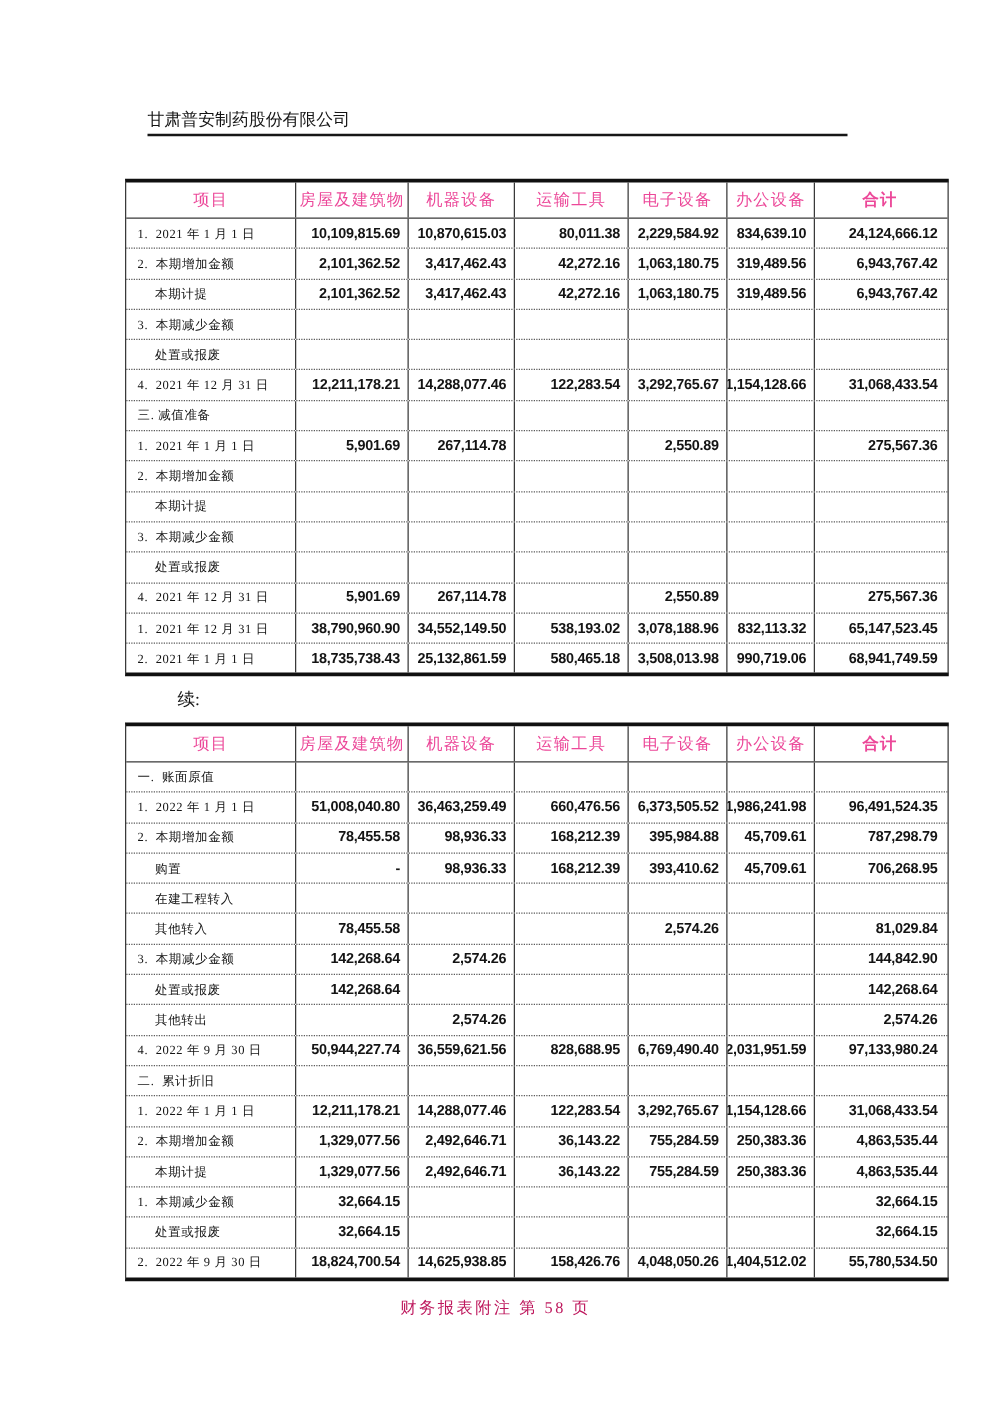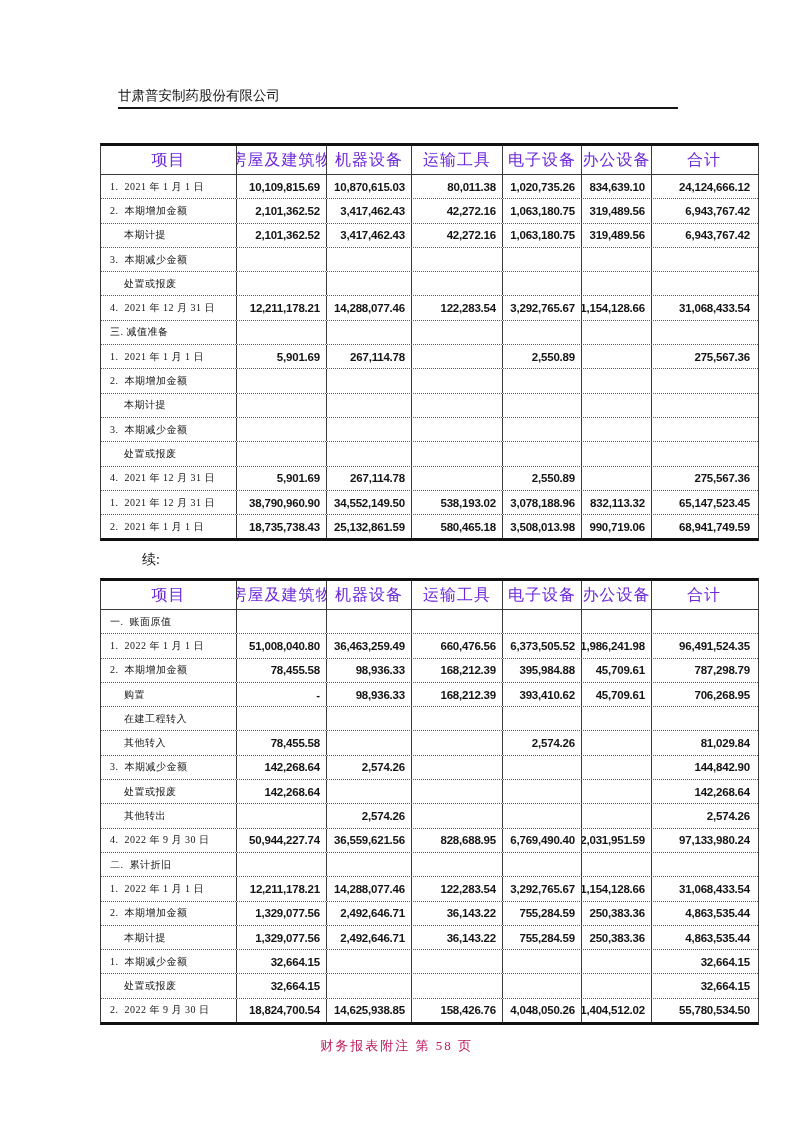--- a/index.html
+++ b/index.html
@@ -42,24 +42,24 @@
   .t-row.header-row{border-top:none;height:28px;}
   .t-row.first-data{border-top:1px solid #3a3a3a;}
   .t-row{height:23.3px;}
   .t-row.header-row{height:28px;}
   .t-cell{
     border-right:1px solid #3a3a3a;
     display:flex;align-items:center;
     overflow:hidden;white-space:pre;
     box-sizing:border-box;
   }
-  .t-cell:last-child{border-right:none;}
+  .t-cell:last-child{border-right:none;font-weight:bold;}
   .head-cell{
     justify-content:center;
-    font-size:16px;color:#6d28d9;
+    font-size:13px;color:#ec4899;
     letter-spacing:1px;
   }
   .label-cell{
     font-size:10px;color:#141414;
     padding-left:9px;
     letter-spacing:0.5px;
   }
   .t-row.sub .label-cell{padding-left:23px;}
   .num-cell{
     justify-content:flex-end;
@@ -99,21 +99,21 @@
       <div class="t-cell head-cell">运输工具</div>
       <div class="t-cell head-cell">电子设备</div>
       <div class="t-cell head-cell">办公设备</div>
       <div class="t-cell head-cell">合计</div>
     </div>
     <div class="t-row item first-data">
       <div class="t-cell label-cell">1.  2021 年 1 月 1 日</div>
       <div class="t-cell num-cell">10,109,815.69</div>
       <div class="t-cell num-cell">10,870,615.03</div>
       <div class="t-cell num-cell">80,011.38</div>
-      <div class="t-cell num-cell">1,020,735.26</div>
+      <div class="t-cell num-cell">2,229,584.92</div>
       <div class="t-cell num-cell">834,639.10</div>
       <div class="t-cell num-cell">24,124,666.12</div>
     </div>
     <div class="t-row item">
       <div class="t-cell label-cell">2.  本期增加金额</div>
       <div class="t-cell num-cell">2,101,362.52</div>
       <div class="t-cell num-cell">3,417,462.43</div>
       <div class="t-cell num-cell">42,272.16</div>
       <div class="t-cell num-cell">1,063,180.75</div>
       <div class="t-cell num-cell">319,489.56</div>

